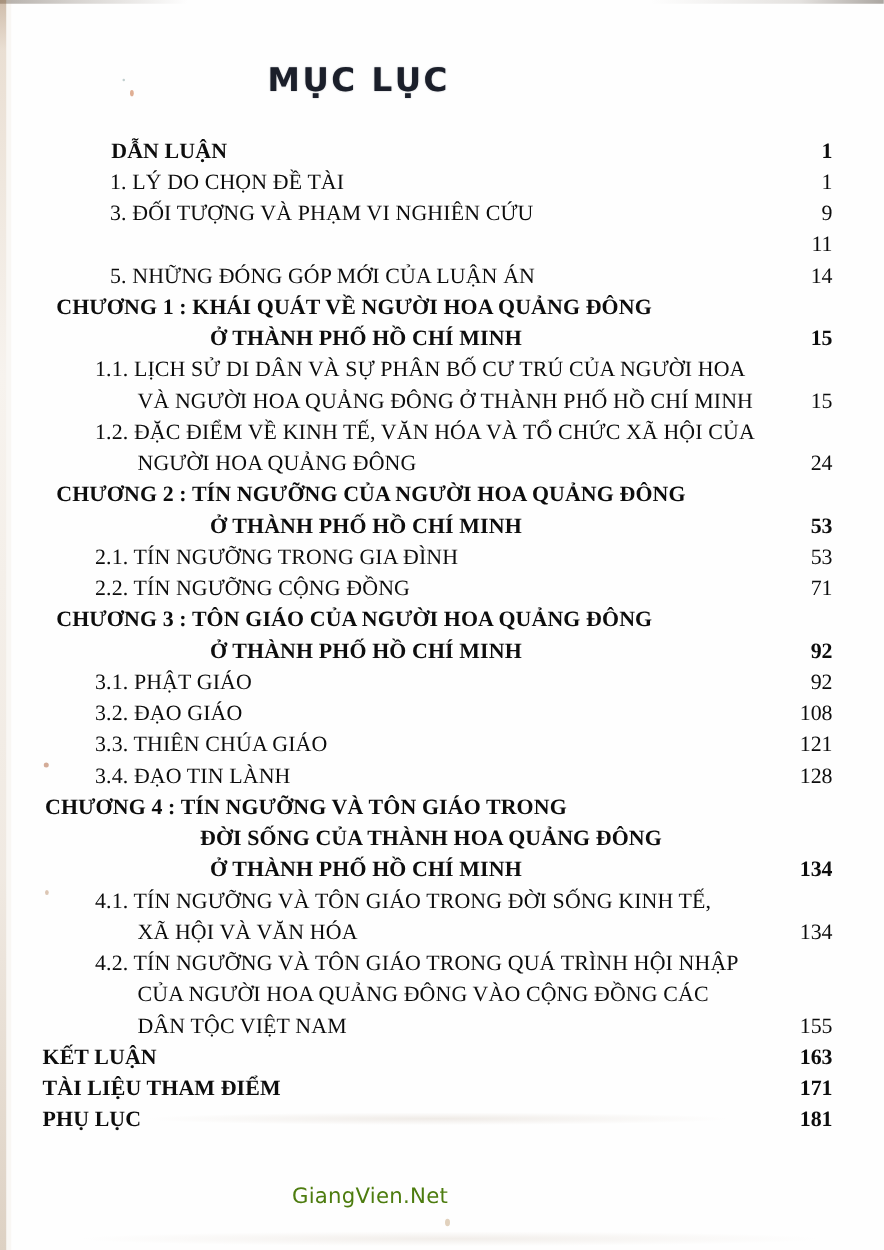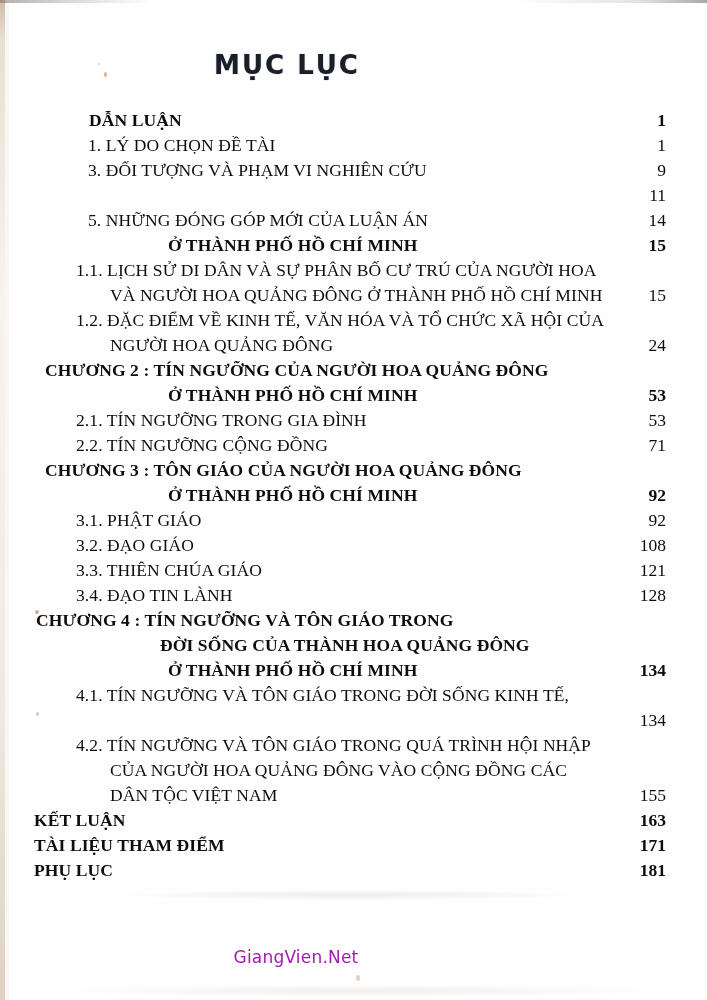--- a/index.html
+++ b/index.html
@@ -127,21 +127,21 @@
   
   #watermark {
     position: absolute;
     top: 947px;
     left: 0;
     width: 592px;
     text-align: center;
     font-family: "DejaVu Sans", "Liberation Sans", sans-serif;
     font-size: 17px;
     font-weight: normal;
-    color: #a21caf;
+    color: #4d7c0f;
     letter-spacing: 0.2px;
   }
 </style>
 </head>
 <body>
 
 <div id="scan-page">
   <div class="edge-top"></div>
   <div class="edge-left"></div>
   <div class="edge-left2"></div>
@@ -171,20 +171,23 @@
       <span class="toc-page">9</span>
     </div>
     <div class="toc-row">
       <span class="toc-page">11</span>
     </div>
     <div class="toc-row">
       <span class="toc-label lv-num">5. NHỮNG ĐÓNG GÓP MỚI CỦA LUẬN ÁN</span>
       <span class="toc-page">14</span>
     </div>
     <div class="toc-row">
+      <span class="toc-label lv-chap b">CHƯƠNG 1 : KHÁI QUÁT VỀ NGƯỜI HOA QUẢNG ĐÔNG</span>
+    </div>
+    <div class="toc-row">
       <span class="toc-label lv-chapsub b">Ở THÀNH PHỐ HỒ CHÍ MINH</span>
       <span class="toc-page b">15</span>
     </div>
     <div class="toc-row">
       <span class="toc-label lv-sec">1.1. LỊCH SỬ DI DÂN VÀ SỰ PHÂN BỐ CƯ TRÚ CỦA NGƯỜI HOA</span>
     </div>
     <div class="toc-row">
       <span class="toc-label lv-secwrap">VÀ NGƯỜI HOA QUẢNG ĐÔNG Ở THÀNH PHỐ HỒ CHÍ MINH</span>
       <span class="toc-page">15</span>
     </div>
@@ -240,20 +243,21 @@
       <span class="toc-label lv-chap4b b">ĐỜI SỐNG CỦA THÀNH HOA QUẢNG ĐÔNG</span>
     </div>
     <div class="toc-row">
       <span class="toc-label lv-chapsub b">Ở THÀNH PHỐ HỒ CHÍ MINH</span>
       <span class="toc-page b">134</span>
     </div>
     <div class="toc-row">
       <span class="toc-label lv-sec">4.1. TÍN NGƯỠNG VÀ TÔN GIÁO TRONG ĐỜI SỐNG KINH TẾ,</span>
     </div>
     <div class="toc-row">
+      <span class="toc-label lv-secwrap">XÃ HỘI VÀ VĂN HÓA</span>
       <span class="toc-page">134</span>
     </div>
     <div class="toc-row">
       <span class="toc-label lv-sec">4.2. TÍN NGƯỠNG VÀ TÔN GIÁO TRONG QUÁ TRÌNH HỘI NHẬP</span>
     </div>
     <div class="toc-row">
       <span class="toc-label lv-secwrap">CỦA NGƯỜI HOA QUẢNG ĐÔNG VÀO CỘNG ĐỒNG CÁC</span>
     </div>
     <div class="toc-row">
       <span class="toc-label lv-secwrap">DÂN TỘC VIỆT NAM</span>

